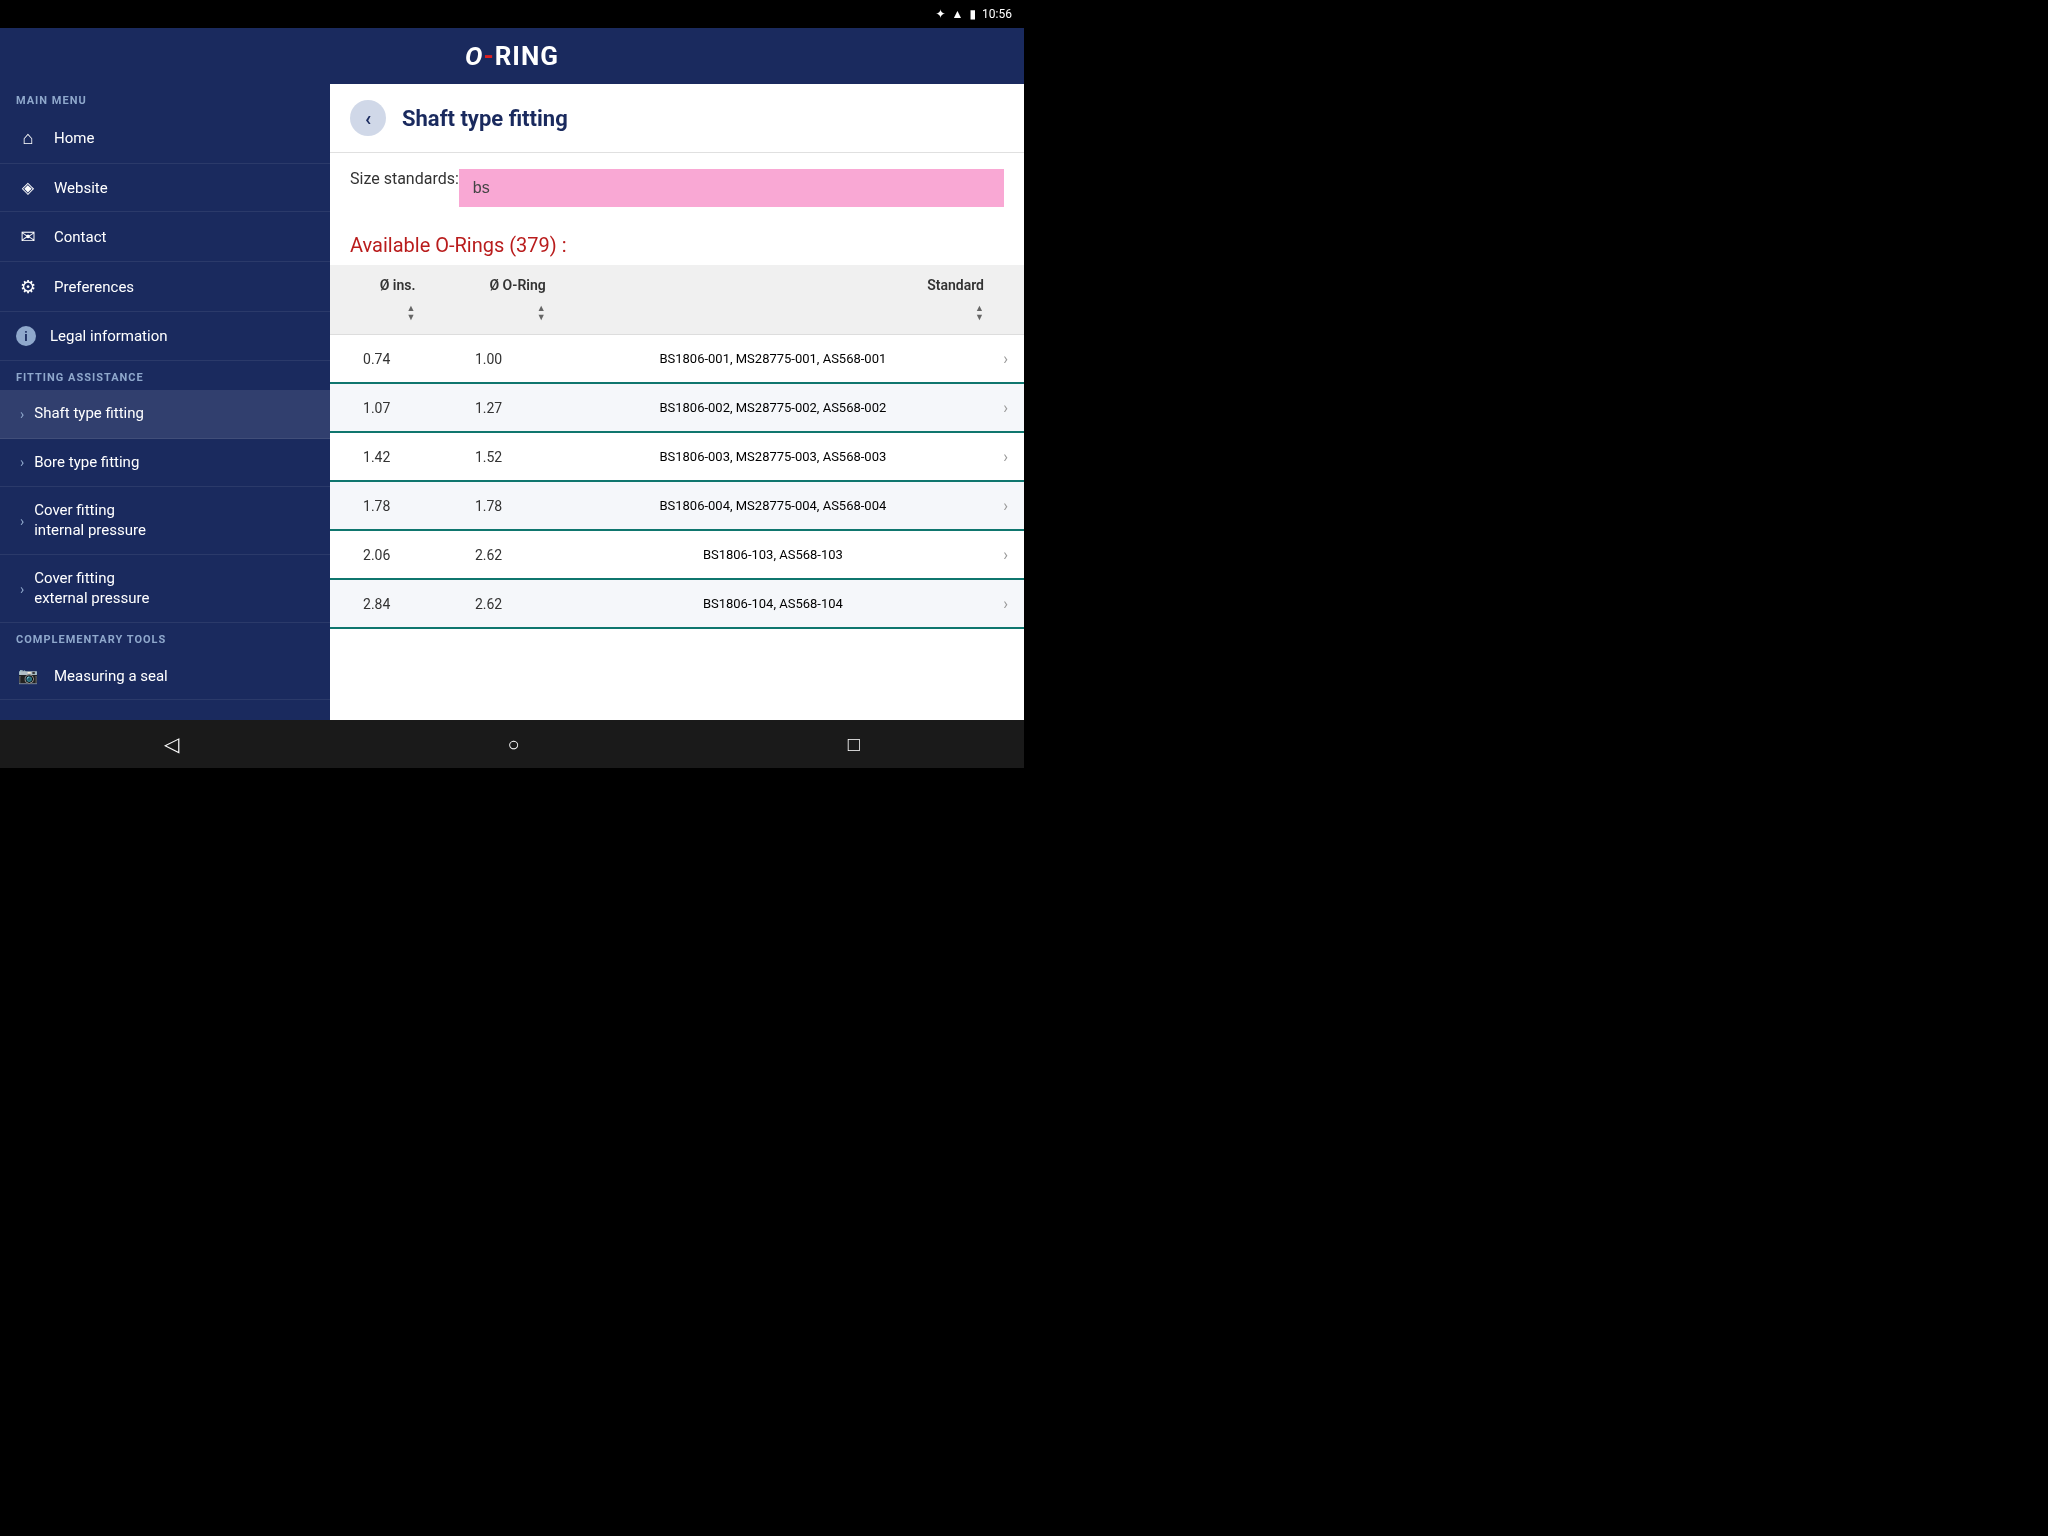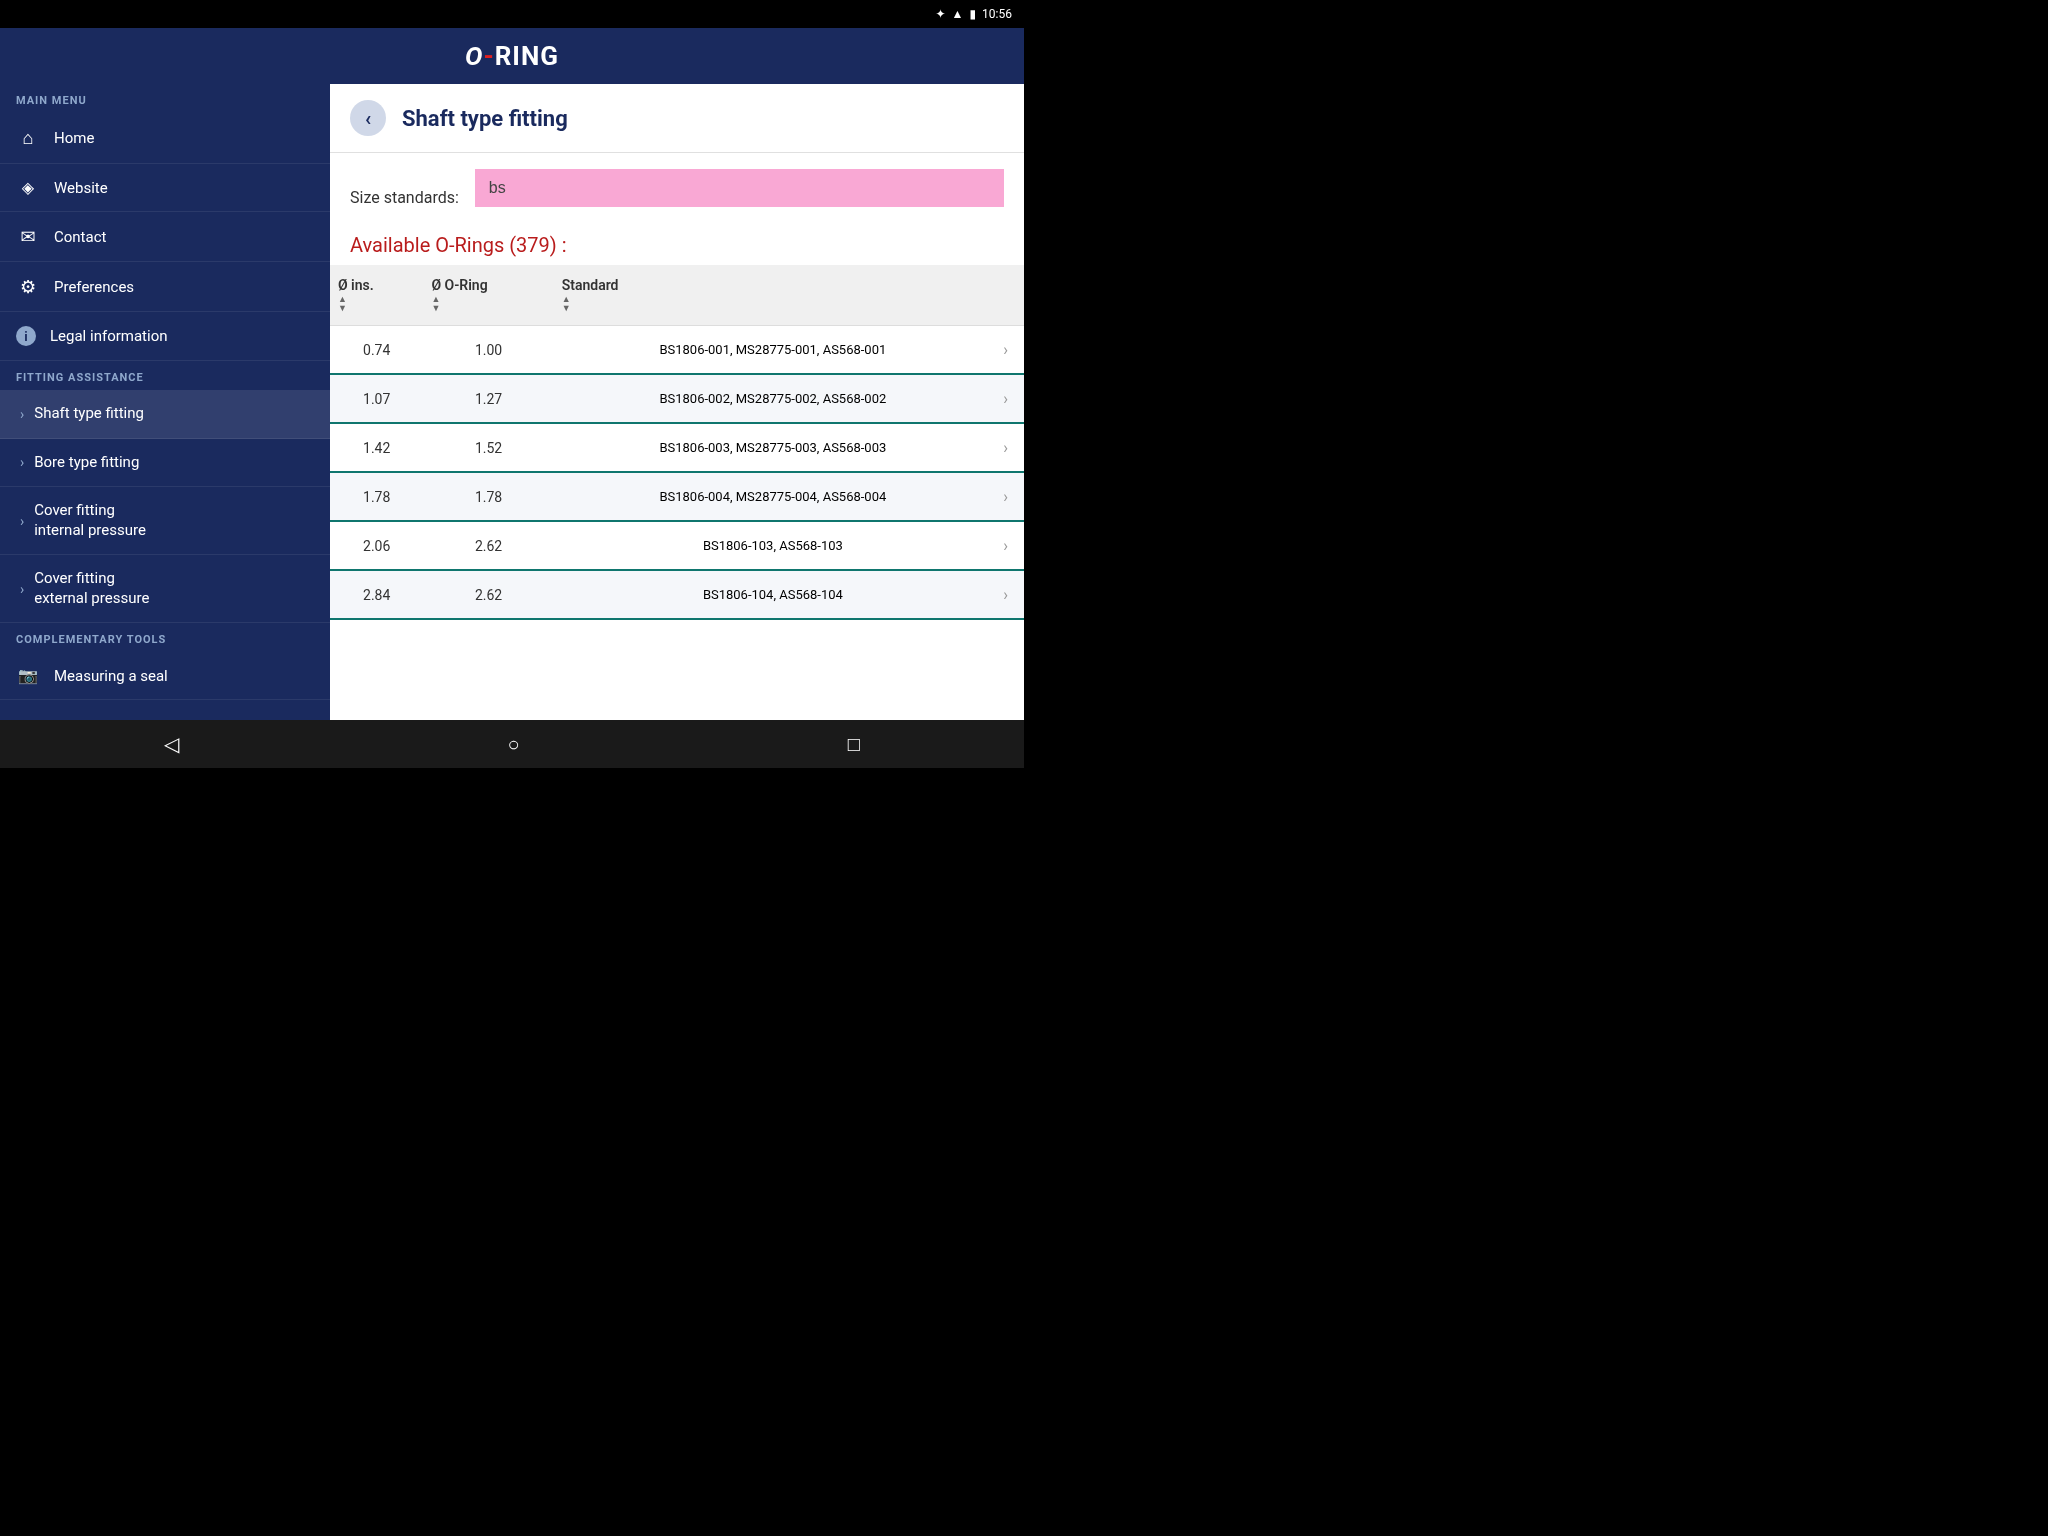--- a/index.html
+++ b/index.html
@@ -108,23 +108,22 @@
     }
     .content-title {
       font-size: 22px;
       font-weight: 700;
       color: #1a2a5e;
     }
 
     
     .size-standards-row {
       display: flex;
-      align-items: flex-end;
+      align-items: flex-start;
       padding: 16px 20px;
-      gap: 16px;
     }
     .size-standards-label { font-size: 16px; color: #333; }
     .size-standards-input {
       flex: 1;
       background: #f9a8d4;
       border: none;
       padding: 10px 14px;
       font-size: 16px;
       color: #444;
       outline: none;
@@ -158,21 +157,21 @@
       border-bottom: 1px solid #ddd;
     }
     thead th .sort-arrows {
       display: flex;
       flex-direction: column;
       align-items: center;
       font-size: 9px;
       color: #666;
       line-height: 1;
     }
-    .th-inner { display: flex; flex-direction: column; align-items: flex-start; gap: 2px; }
+    .th-inner { display: flex; flex-direction: column; align-items: flex-end; gap: 11px; }
     tbody tr { border-bottom: 2px solid #0f766e; margin-top: 8px; }
     tbody tr:nth-child(even) { background: #f5f7fa; }
     tbody tr:nth-child(odd) { background: #fff; }
     tbody td {
       padding: 14px 8px;
       text-align: center;
       font-size: 14px;
       color: #333;
     }
     tbody td.standard-col { color: #000000; font-size: 13px; }

